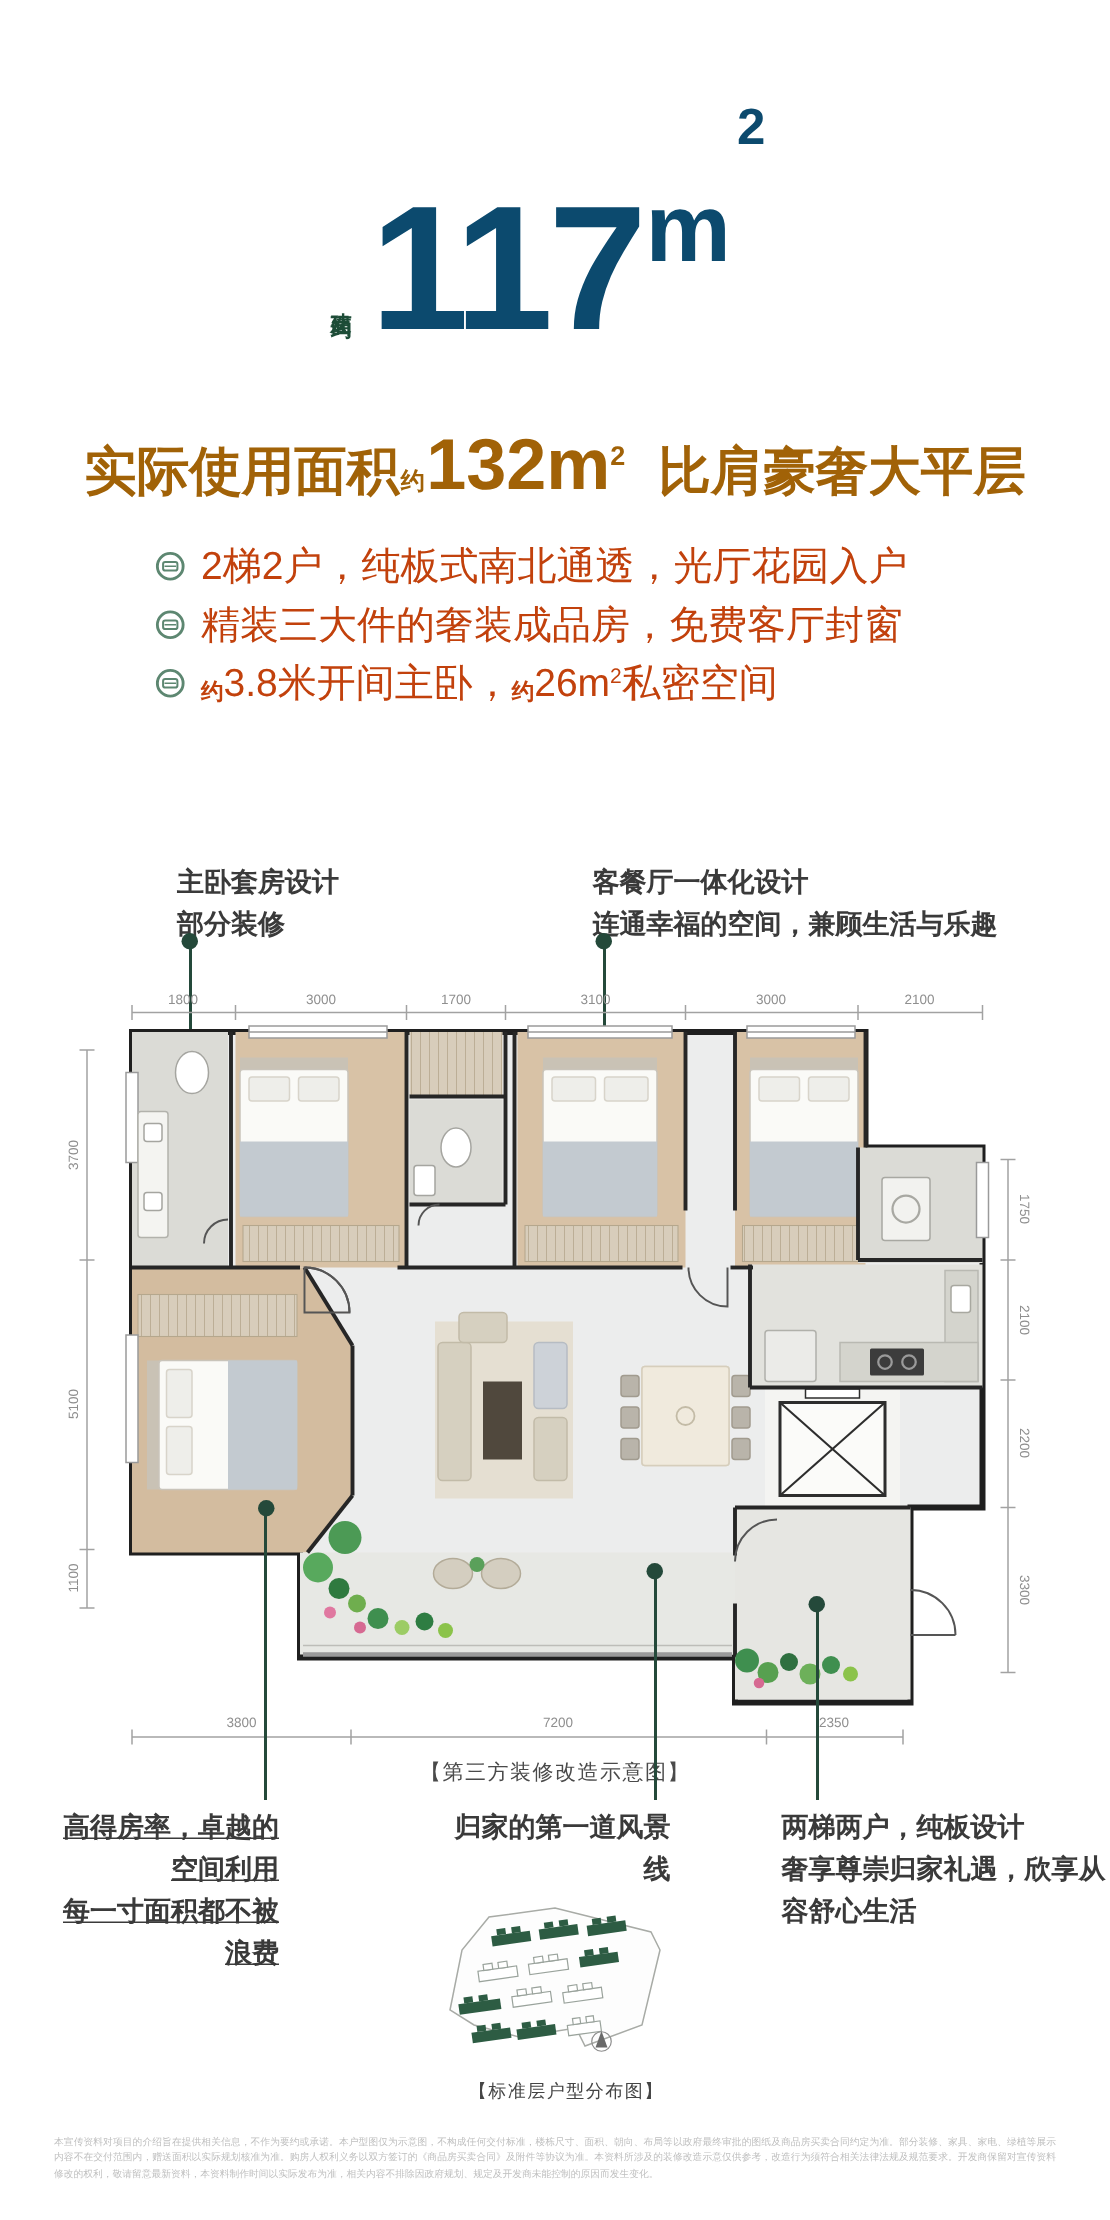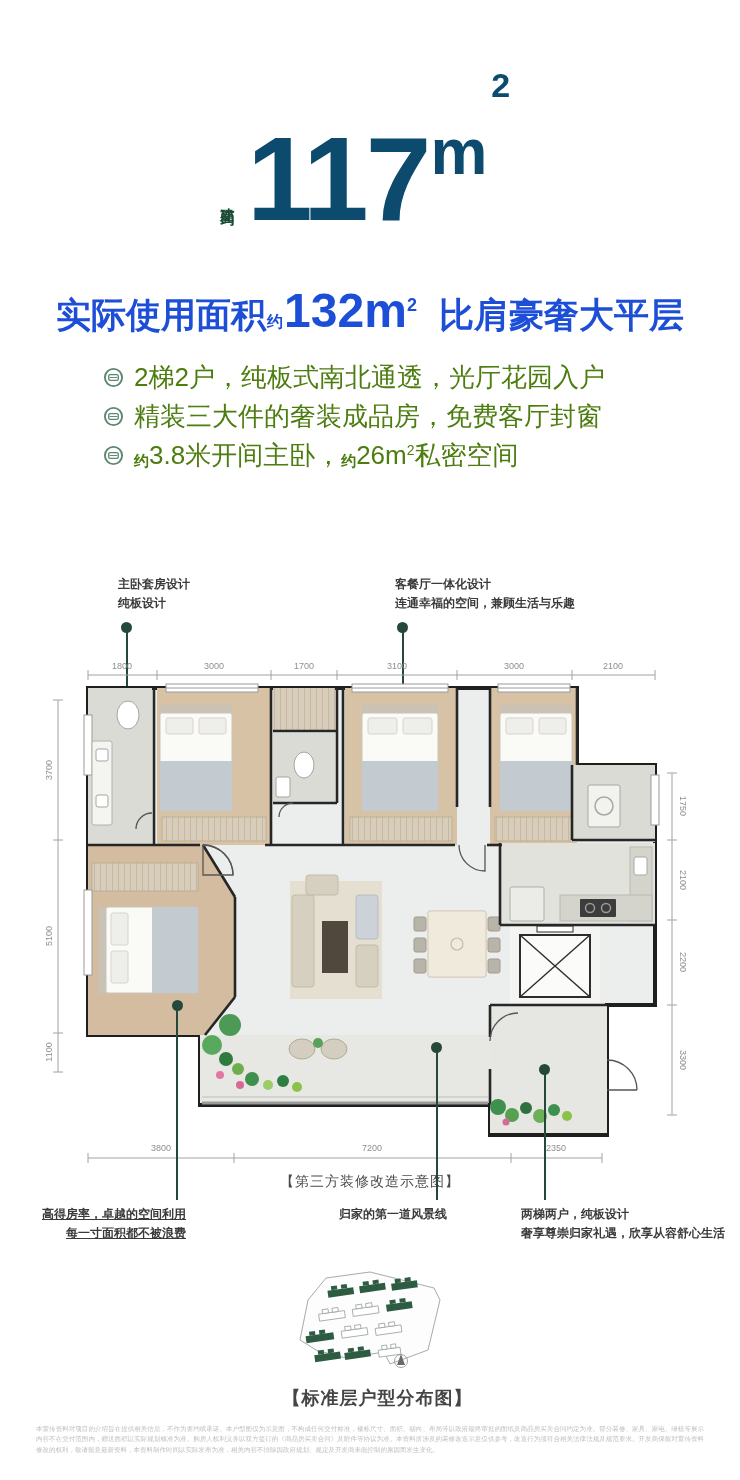--- a/index.html
+++ b/index.html
@@ -8,44 +8,44 @@
   
   .hdr-prefix{position:absolute;left:219px;top:197px;writing-mode:vertical-rl;
     font-size:14px;font-weight:700;color:#1d4c37;letter-spacing:2px;}
   .hdr-big{position:absolute;left:236px;top:120px;display:flex;align-items:flex-start;
     color:#0c4a6e;line-height:1;margin-left:11px;}
   .hdr-num{font-size:118px;font-weight:800;letter-spacing:-3px;}
   .hdr-unit{font-size:64px;font-weight:800;margin-left:2px;}
   .hdr-sup{font-size:34px;font-weight:800;position:relative;top:-52px;left:4px;}
   
   .subtitle{position:absolute;left:0;right:0;top:283px;display:flex;justify-content:center;
-    align-items:baseline;color:#1d4ed8;font-weight:700;white-space:nowrap;}
+    align-items:baseline;color:#a16207;font-weight:700;white-space:nowrap;}
   .sub-big{font-size:35px;}
   .sub-approx{font-size:16px;margin:0 1px;}
   .sub-num{font-size:48px;}
   .sub-sup{font-size:18px;position:relative;top:-16px;}
   .sub-gap{width:22px;}
   
   .features{position:absolute;left:103px;top:358px;}
-  .feat-row{display:flex;align-items:center;height:39px;color:#4d7c0f;
+  .feat-row{display:flex;align-items:center;height:39px;color:#c2410c;
     font-size:26px;font-weight:500;white-space:nowrap;}
   .feat-icon{width:21px;height:21px;margin-right:10px;flex:0 0 auto;}
   .feat-sm{font-size:15px;font-weight:600;position:relative;top:2px;}
   .feat-sup{font-size:14px;position:relative;top:-9px;}
   
-  .callout{position:absolute;font-size:12px;font-weight:700;color:#3a3a3a;line-height:1.55;}
+  .callout{position:absolute;font-size:18px;font-weight:700;color:#3a3a3a;line-height:1.55;}
   .cline{position:absolute;width:2px;background:#24493a;}
   .cdot{position:absolute;width:11px;height:11px;border-radius:50%;background:#24493a;}
   .cb-left{text-align:right;text-decoration:underline;}
   .cb-mid{text-align:right;}
   
   .plan-caption{position:absolute;left:0;right:0;top:1173px;text-align:center;
     font-size:14px;color:#4a4a4a;font-weight:500;letter-spacing:1px;}
   .site-caption{position:absolute;left:0;right:0;top:1386px;text-align:center;
-    font-size:18px;color:#454545;font-weight:700;letter-spacing:1px;padding-left:15px;}
+    font-size:12px;color:#454545;font-weight:400;letter-spacing:1px;padding-left:15px;}
   .disclaimer{position:absolute;left:36px;right:36px;top:1424px;font-size:6.5px;
     color:#bfbfbf;line-height:1.6;text-align:justify;}
   
   .dim{font-size:9px;fill:#8f8f8f;}
   svg{display:block;}
 </style>
 </head>
 <body>
 
 <div class="page">
@@ -91,21 +91,21 @@
         <line x1="7" y1="11" x2="15" y2="11" stroke="#5d8771" stroke-width="1"></line>
       </svg>
       <span>
         <span class="feat-sm">约</span><span>3.8米开间主卧，</span><span class="feat-sm">约</span><span>26m</span><span class="feat-sup">2</span><span>私密空间</span>
       </span>
     </div>
   </div>
 
   <div class="callout" style="left:118px;top:575px;">
     <div>主卧套房设计</div>
-    <div>纯板设计</div>
+    <div>部分装修</div>
   </div>
   <div class="callout" style="left:395px;top:575px;">
     <div>客餐厅一体化设计</div>
     <div>连通幸福的空间，兼顾生活与乐趣</div>
   </div>
   <div class="cdot" style="left:121px;top:622px;"></div>
   <div class="cline" style="left:126px;top:630px;height:160px;"></div>
   <div class="cdot" style="left:121px;top:785px;"></div>
   <div class="cdot" style="left:397px;top:622px;"></div>
   <div class="cline" style="left:402px;top:630px;height:296px;"></div>

